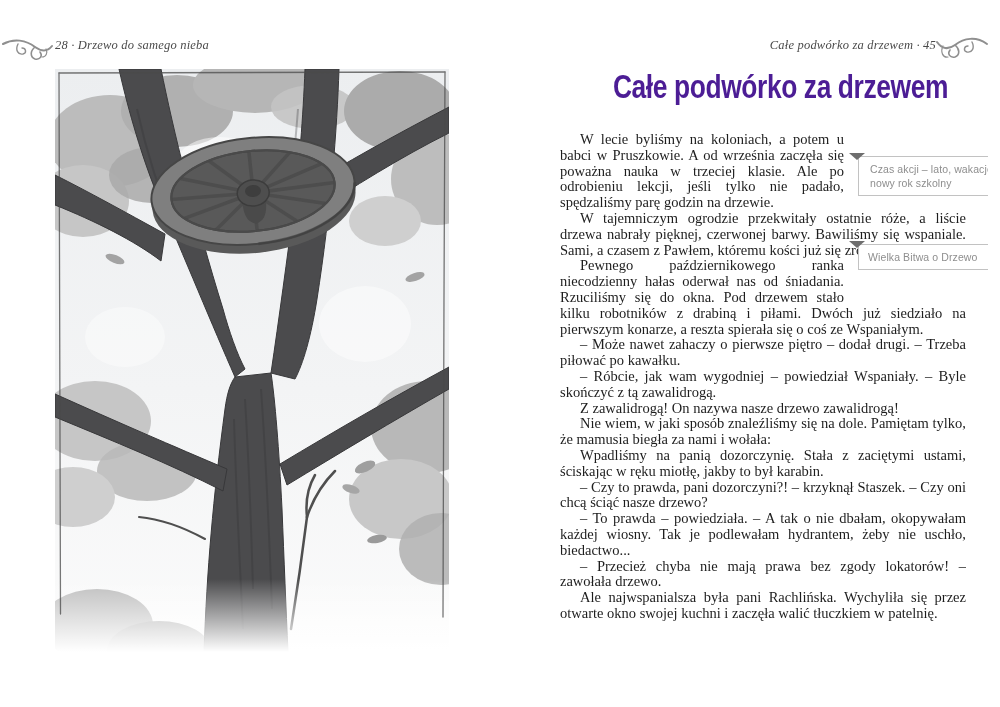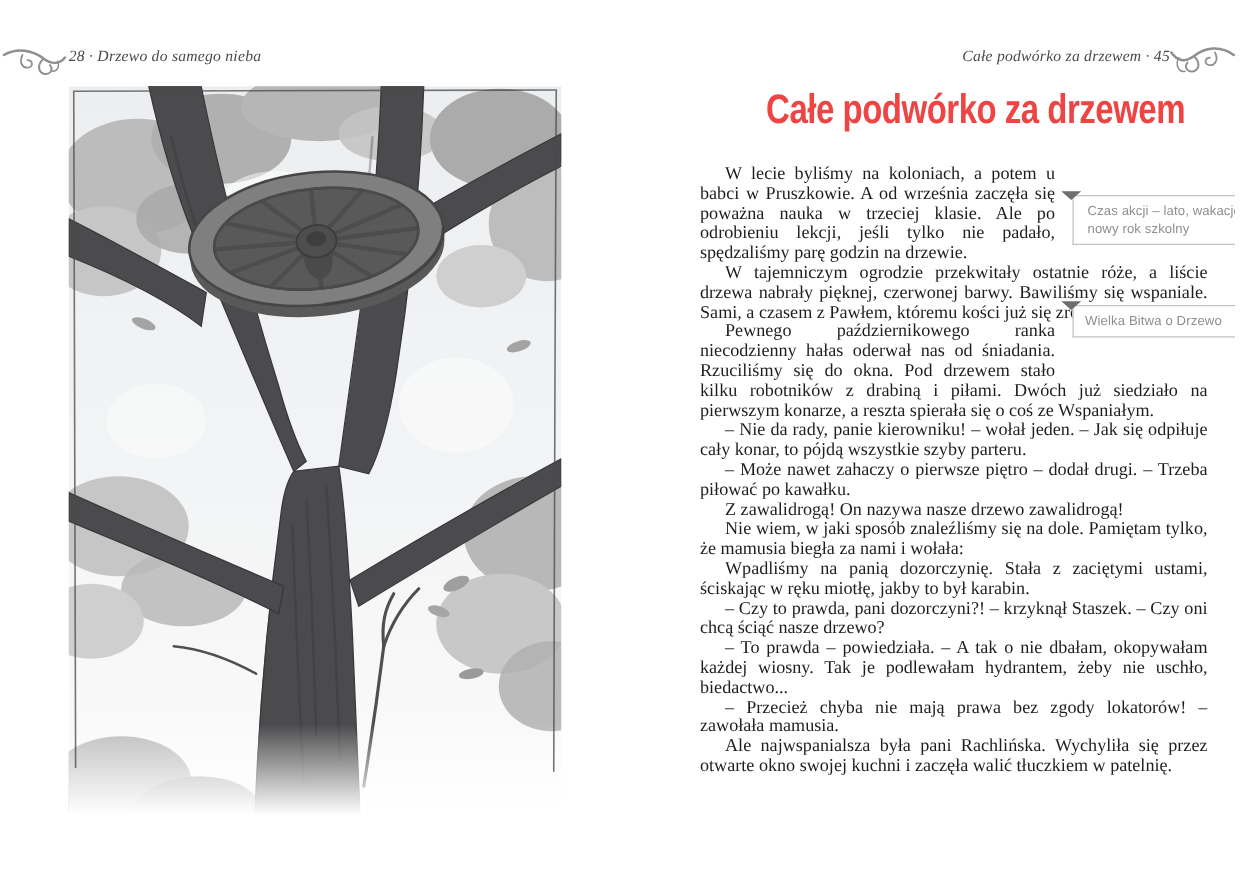--- a/index.html
+++ b/index.html
@@ -16,21 +16,21 @@
   .running-head.right{right:52px;}
   .flourish{position:absolute;}
   .flourish.left{left:2px;top:22px;}
   .flourish.right{right:0px;top:14px;}
   
   .illustration{position:absolute;left:55px;top:57px;}
   
   .chapter-title{
     position:absolute;left:560px;top:56px;width:440px;text-align:center;
     font-family:"Liberation Sans",sans-serif;font-weight:bold;
-    font-size:33px;line-height:38px;color:#ef4444;letter-spacing:-.5px;
+    font-size:33px;line-height:38px;color:#4c1d95;letter-spacing:-.5px;
   }
   .chapter-title span{display:inline-block;transform:scaleX(.8);transform-origin:50% 50%;white-space:nowrap;}
   .body-text{
     position:absolute;left:560px;top:120px;width:406px;height:528px;
     overflow:hidden;font-size:14.5px;line-height:15.8px;color:#1d1d1d;
     text-align:justify;
   }
   .body-text p.para{margin:0;text-indent:20px;}
   .note-spacer{float:right;clear:right;width:122px;}
   .spacer-1{height:47px;margin-top:16px;}
@@ -183,28 +183,28 @@
 
   <div class="body-text">
     <div>
       <div class="note-spacer spacer-1"></div>
     <p class="para">W lecie byliśmy na koloniach, a potem u babci w Pruszkowie. A od września zaczęła się poważna nauka w trzeciej klasie. Ale po odrobieniu lekcji, jeśli tylko nie padało, spędzaliśmy parę godzin na drzewie.</p>
         <p class="para">W tajemniczym ogrodzie przekwitały ostatnie róże, a liście drzewa nabrały pięknej, czerwonej barwy. Bawiliśmy się wspaniale. Sami, a czasem z Pawłem, któremu kości już się zrosły.</p>
       </div>
     <div>
       <div class="note-spacer spacer-2"></div>
     <p class="para">Pewnego październikowego ranka niecodzienny hałas oderwał nas od śniadania. Rzuciliśmy się do okna. Pod drzewem stało kilku robotników z drabiną i piłami. Dwóch już siedziało na pierwszym konarze, a reszta spierała się o coś ze Wspaniałym.</p>
-        <p class="para">– Nie da rady, panie kierowniku! – wołał jeden. – Jak się odpiłuje cały konar, to pójdą wszystkie szyby parteru.</p>
         <p class="para">– Może nawet zahaczy o pierwsze piętro – dodał drugi. – Trzeba piłować po kawałku.</p>
+        <p class="para">– Róbcie, jak wam wygodniej – powiedział Wspaniały. – Byle skończyć z tą zawalidrogą.</p>
         <p class="para">Z zawalidrogą! On nazywa nasze drzewo zawalidrogą!</p>
         <p class="para">Nie wiem, w jaki sposób znaleźliśmy się na dole. Pamiętam tylko, że mamusia biegła za nami i wołała:</p>
         <p class="para">Wpadliśmy na panią dozorczynię. Stała z zaciętymi ustami, ściskając w ręku miotłę, jakby to był karabin.</p>
         <p class="para">– Czy to prawda, pani dozorczyni?! – krzyknął Staszek. – Czy oni chcą ściąć nasze drzewo?</p>
         <p class="para">– To prawda – powiedziała. – A tak o nie dbałam, okopywałam każdej wiosny. Tak je podlewałam hydrantem, żeby nie uschło, biedactwo...</p>
-        <p class="para">– Przecież chyba nie mają prawa bez zgody lokatorów! – zawołała mamusia.</p>
+        <p class="para">– Przecież chyba nie mają prawa bez zgody lokatorów! – zawołała drzewo.</p>
         <p class="para">Ale najwspanialsza była pani Rachlińska. Wychyliła się przez otwarte okno swojej kuchni i zaczęła walić tłuczkiem w patelnię.</p>
       </div>
   </div>
 
   <div class="note-flag flag-1"></div>
   <div class="margin-note note-1">Czas akcji – lato, wakacje, nowy rok szkolny</div>
 
   <div class="note-flag flag-2"></div>
   <div class="margin-note note-2">Wielka Bitwa o Drzewo</div>
 

